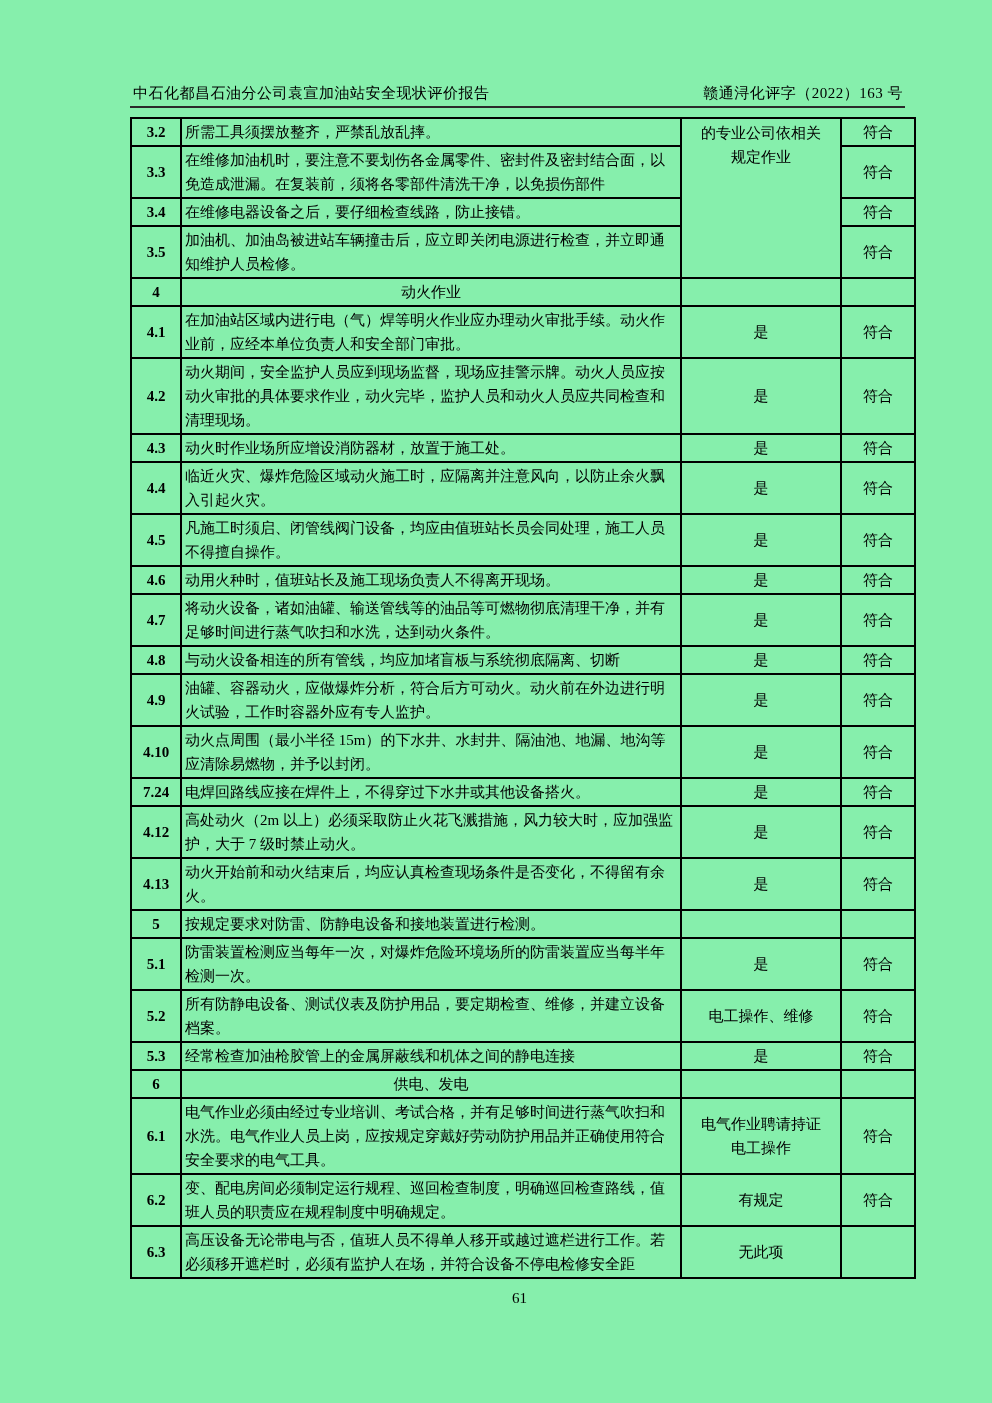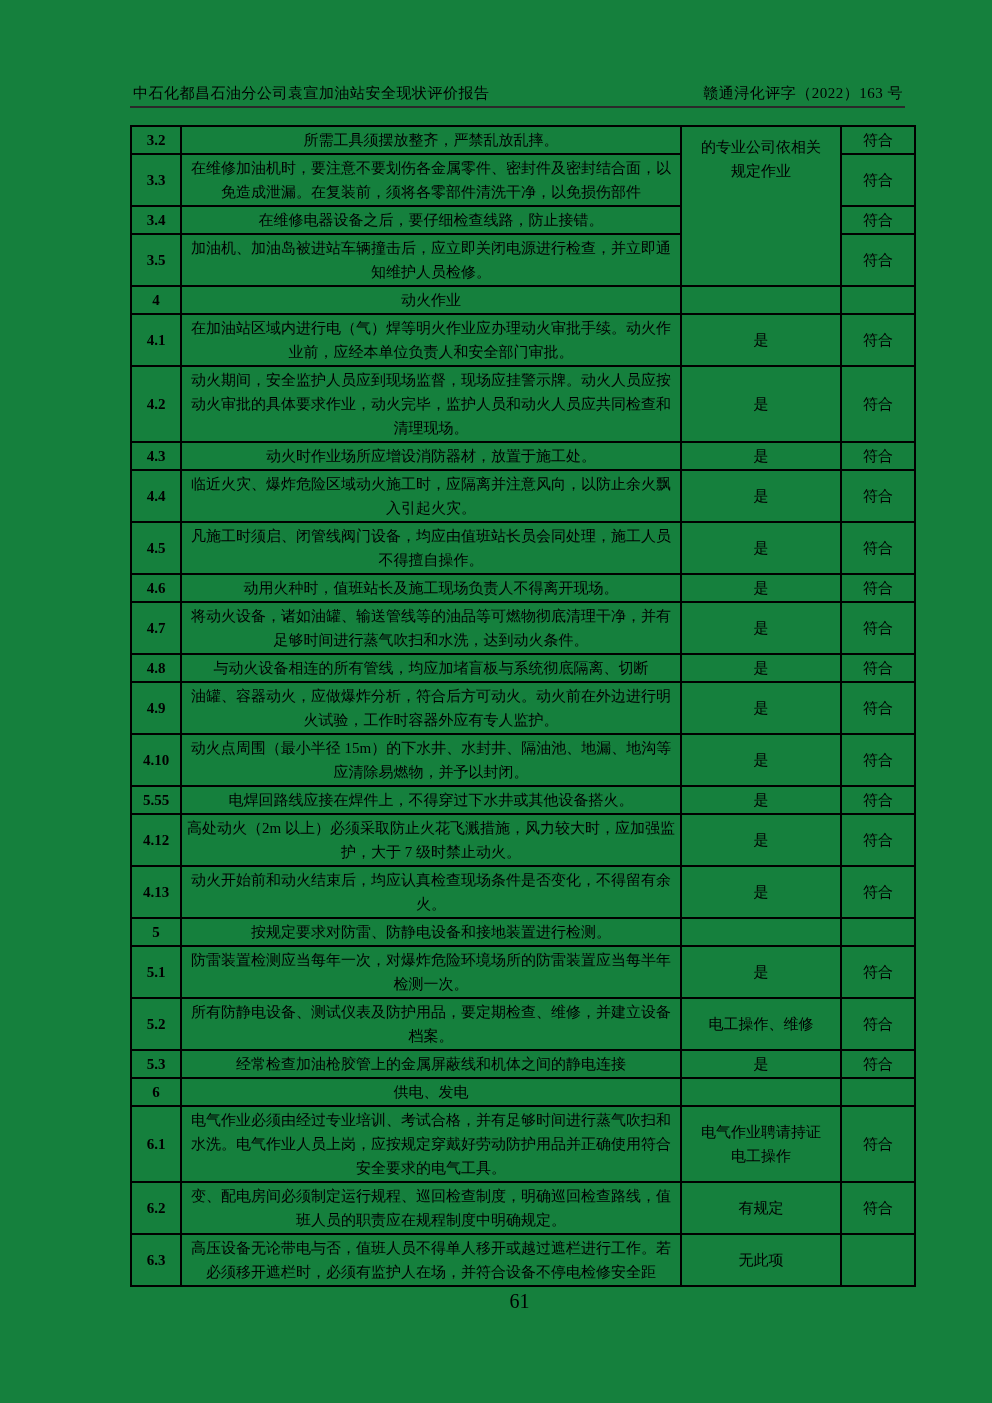--- a/index.html
+++ b/index.html
@@ -1,58 +1,58 @@
 <!DOCTYPE html>
 <html lang="zh"><head>
 <meta charset="utf-8">
 <style>
   html,body{margin:0;padding:0;background:#e8e8e8;}
   .page{
     position:relative;
     width:992px;height:1403px;
-    background:#15803d;
+    background:#86efac;
     font-family:"Liberation Serif","DejaVu Serif",serif;
     color:#000;
     overflow:hidden;
     margin:0 auto;
   }
   .doc-header{
     position:absolute;top:84px;left:133px;width:770px;
     display:flex;justify-content:space-between;align-items:baseline;
     font-size:15px;letter-spacing:0.5px;white-space:nowrap;
   }
   .doc-header .ref-bold{font-weight:normal;}
   .header-rule{
     position:absolute;top:106px;left:130px;width:775px;height:2px;
     background:#2a2a2a;
   }
   table.eval{
-    position:absolute;top:125px;left:130px;
+    position:absolute;top:117px;left:130px;
     width:779px;
     border-collapse:collapse;table-layout:fixed;
   }
   table.eval td{
     border:2px solid #000;
     font-size:15px;line-height:24px;
     padding:1px 3px;
     vertical-align:middle;
     overflow:hidden;
   }
   td.col-no{
     width:42px;text-align:center;font-weight:bold;
     padding:1px 0;letter-spacing:0;
   }
-  td.col-text{width:492px;text-align:center;}
+  td.col-text{width:492px;text-align:left;}
   td.col-text.section{text-align:center;}
   td.col-status{width:152px;text-align:center;white-space:pre-line;}
-  td.col-status.top{vertical-align:top;padding-top:8px;}
+  td.col-status.top{vertical-align:top;padding-top:2px;}
   td.col-result{width:66px;text-align:center;}
   .page-number{
     position:absolute;top:1290px;left:130px;width:779px;
-    text-align:center;font-size:20px;
+    text-align:center;font-size:15px;
   }
 </style>
 </head>
 <body>
 
 <div class="page">
 
   <div class="doc-header">
     <span>中石化都昌石油分公司袁宣加油站安全现状评价报告</span>
     <span>
@@ -146,21 +146,21 @@
           <td class="col-status">是</td>
           <td class="col-result">符合</td>
         </tr>
         <tr>
           <td class="col-no">4.10</td>
           <td class="col-text">动火点周围（最小半径 15m）的下水井、水封井、隔油池、地漏、地沟等应清除易燃物，并予以封闭。</td>
           <td class="col-status">是</td>
           <td class="col-result">符合</td>
         </tr>
         <tr>
-          <td class="col-no">5.55</td>
+          <td class="col-no">7.24</td>
           <td class="col-text">电焊回路线应接在焊件上，不得穿过下水井或其他设备搭火。</td>
           <td class="col-status">是</td>
           <td class="col-result">符合</td>
         </tr>
         <tr>
           <td class="col-no">4.12</td>
           <td class="col-text">高处动火（2m 以上）必须采取防止火花飞溅措施，风力较大时，应加强监护，大于 7 级时禁止动火。</td>
           <td class="col-status">是</td>
           <td class="col-result">符合</td>
         </tr>

